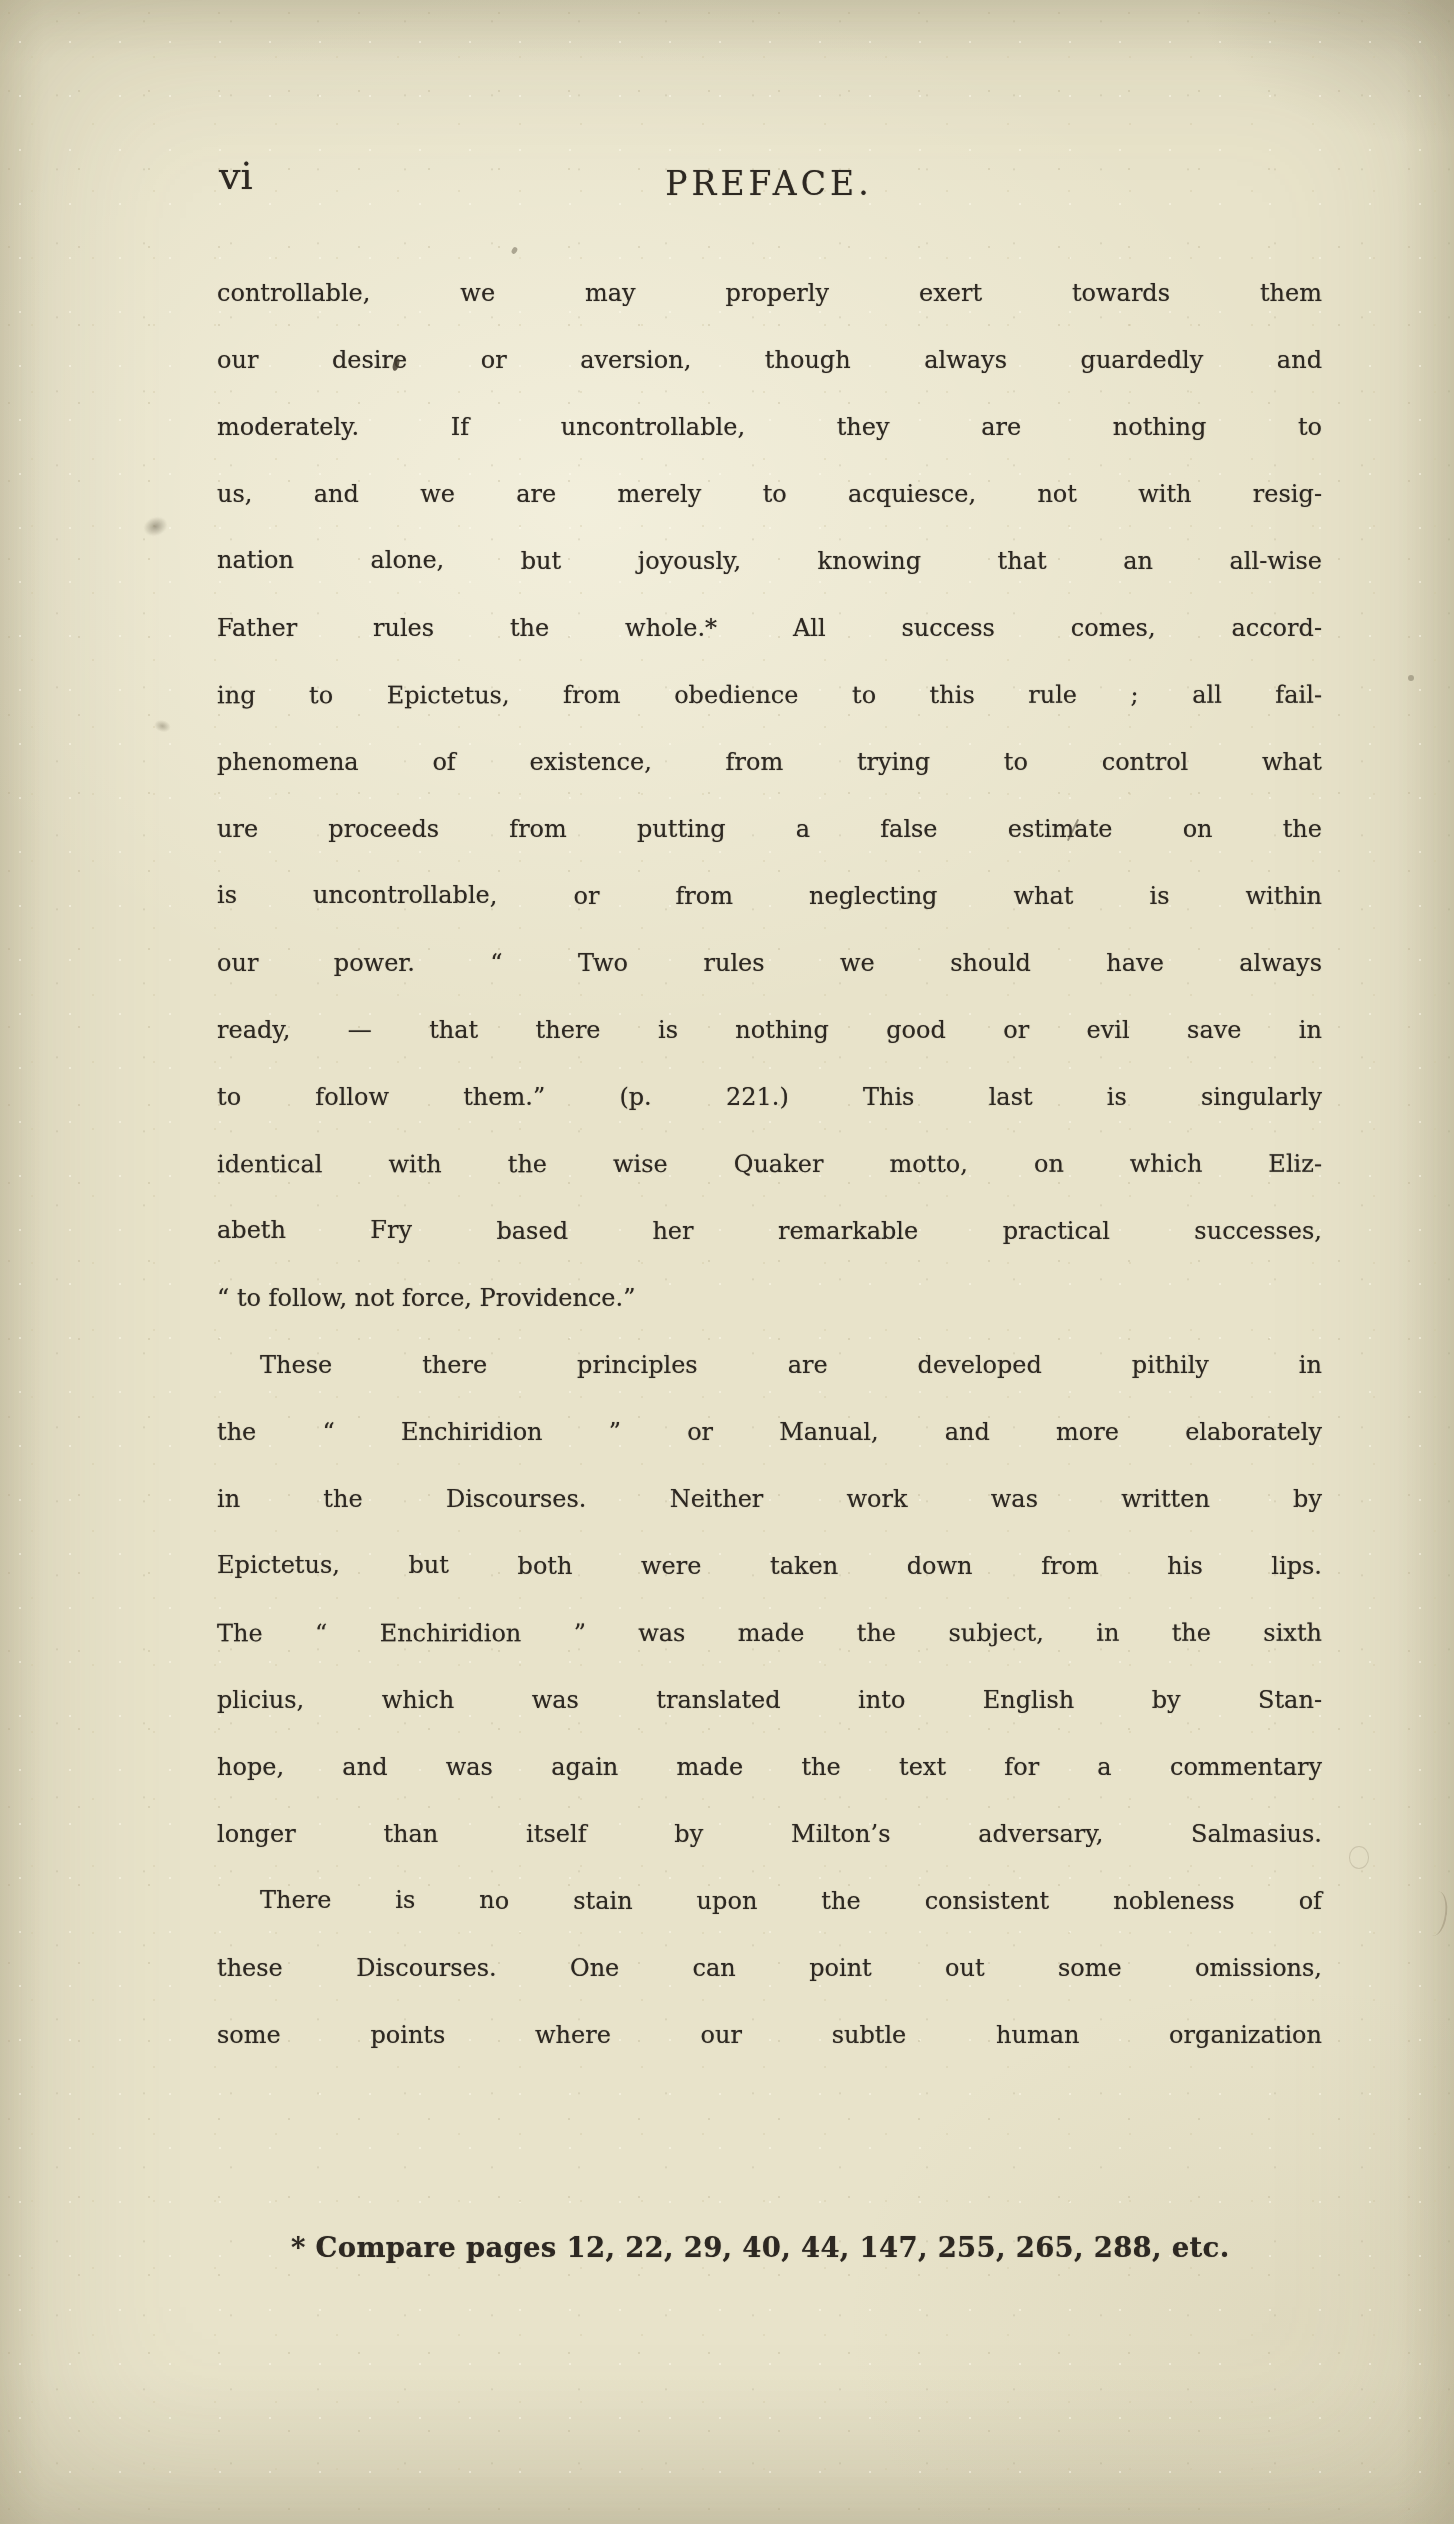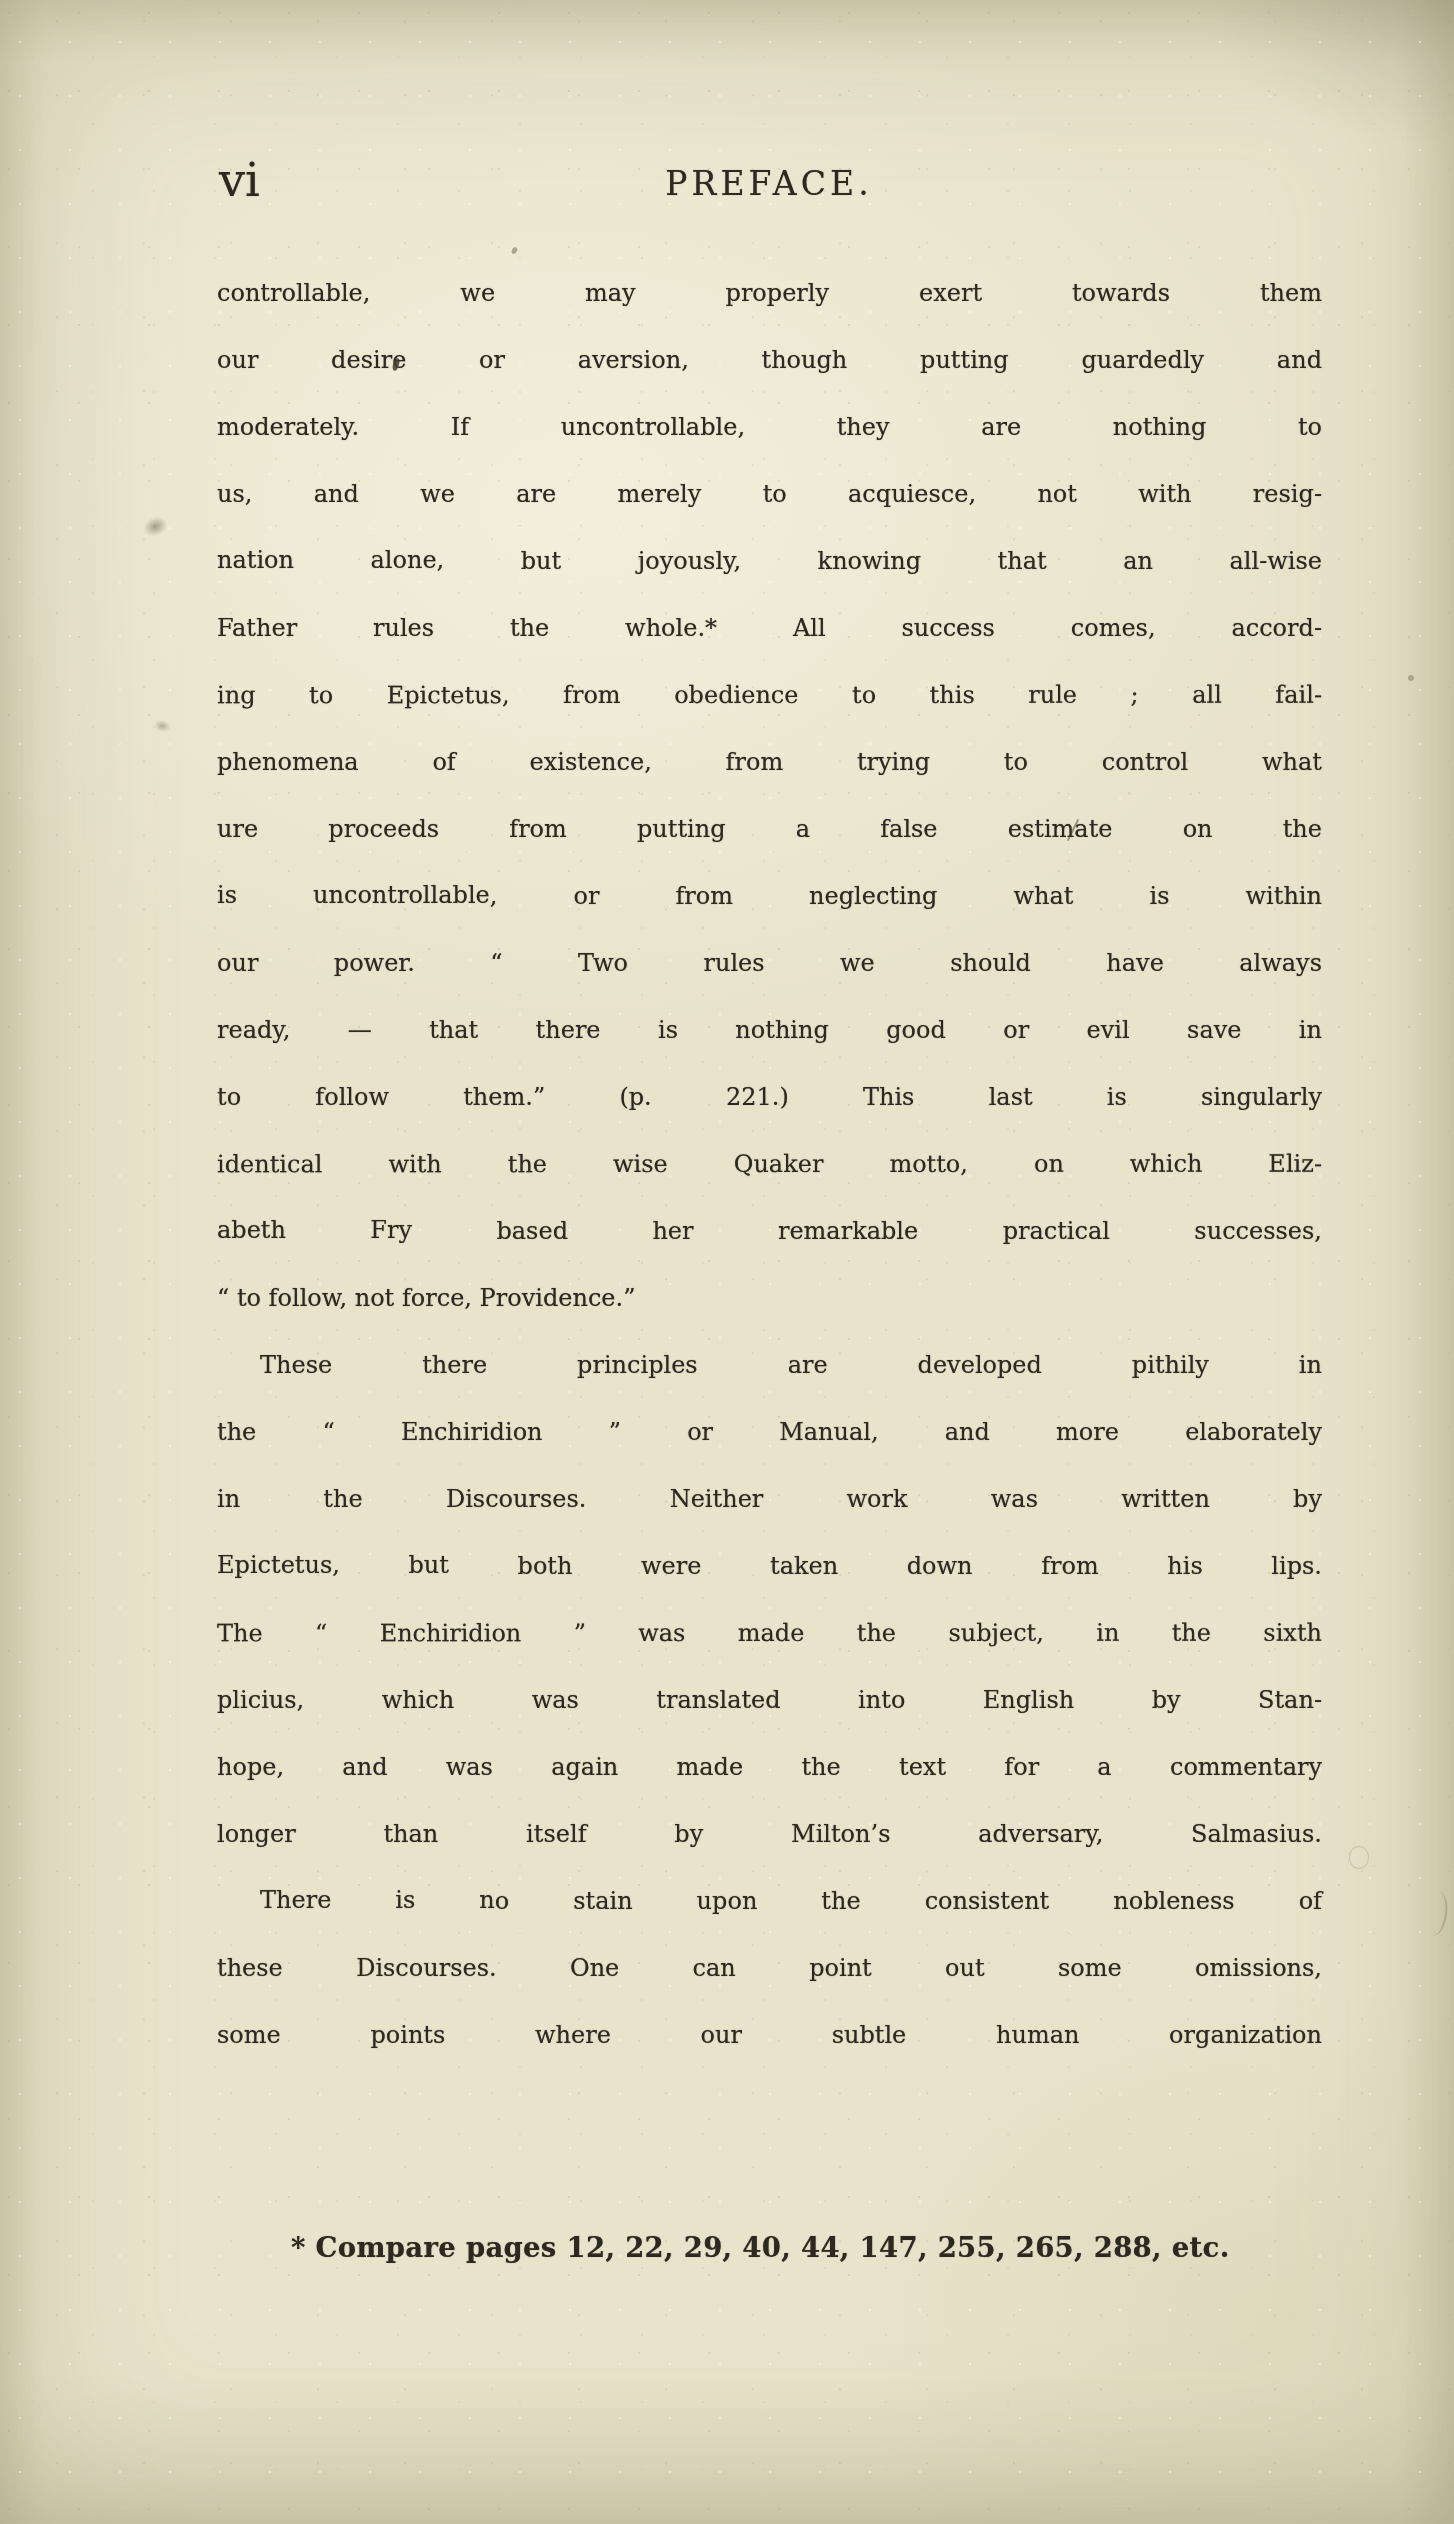--- a/index.html
+++ b/index.html
@@ -28,21 +28,21 @@
       radial-gradient(circle at 9px 13px, rgba(172,160,124,.5) 0 0.8px, transparent 1.4px),
       radial-gradient(circle at 32px 57px, rgba(205,195,158,.6) 0 0.7px, transparent 1.2px),
       radial-gradient(circle at 57px 21.4px, rgba(150,140,108,.35) 0 0.8px, transparent 1.4px),
       radial-gradient(circle at 20px 42px, rgba(255,252,240,.85) 0 0.9px, transparent 1.5px);
     background-size: 70px 78px, 61px 67px, 87px 74px, 50px 54px;
     opacity: .55;
   }
   .ink { text-shadow: 0 0 1px rgba(44,38,30,.55); }
   .folio {
     position: absolute; left: 219px; top: 157px;
-    font-size: 46px; line-height: 1;
+    font-size: 38px; line-height: 1;
   }
   .running-head {
     position: absolute; left: 769px; top: 167px;
     transform: translateX(-50%);
     font-size: 33px; line-height: 1; letter-spacing: 4.1px;
     white-space: nowrap;
   }
   .body-text {
     position: absolute; left: 217px; top: 260px; width: 1105px;
     font-size: 24px; line-height: 67px;
@@ -91,21 +91,21 @@
 <body>
 
 <div class="page">
   <div class="speckle"></div>
 
   <div class="folio ink">vi</div>
   <div class="running-head ink">PREFACE.</div>
 
   <div class="body-text ink">
       <div class="line">controllable, we may properly exert towards them</div>
-      <div class="line">our desire or aversion, though putting guardedly and</div>
+      <div class="line">our desire or aversion, though always guardedly and</div>
       <div class="line">moderately.  If uncontrollable, they are nothing to</div>
       <div class="line">us, and we are merely to acquiesce, not with resig-</div>
       <div class="line">nation alone, but joyously, knowing that an all-wise</div>
       <div class="line">Father rules the whole.*  All success comes, accord-</div>
       <div class="line">ing to Epictetus, from obedience to this rule ; all fail-</div>
       <div class="line">phenomena of existence, from trying to control what</div>
       <div class="line">ure proceeds from putting a false estimate on the</div>
       <div class="line">is uncontrollable, or from neglecting what is within</div>
       <div class="line">our power.  “ Two rules we should have always</div>
       <div class="line">ready, — that there is nothing good or evil save in</div>

